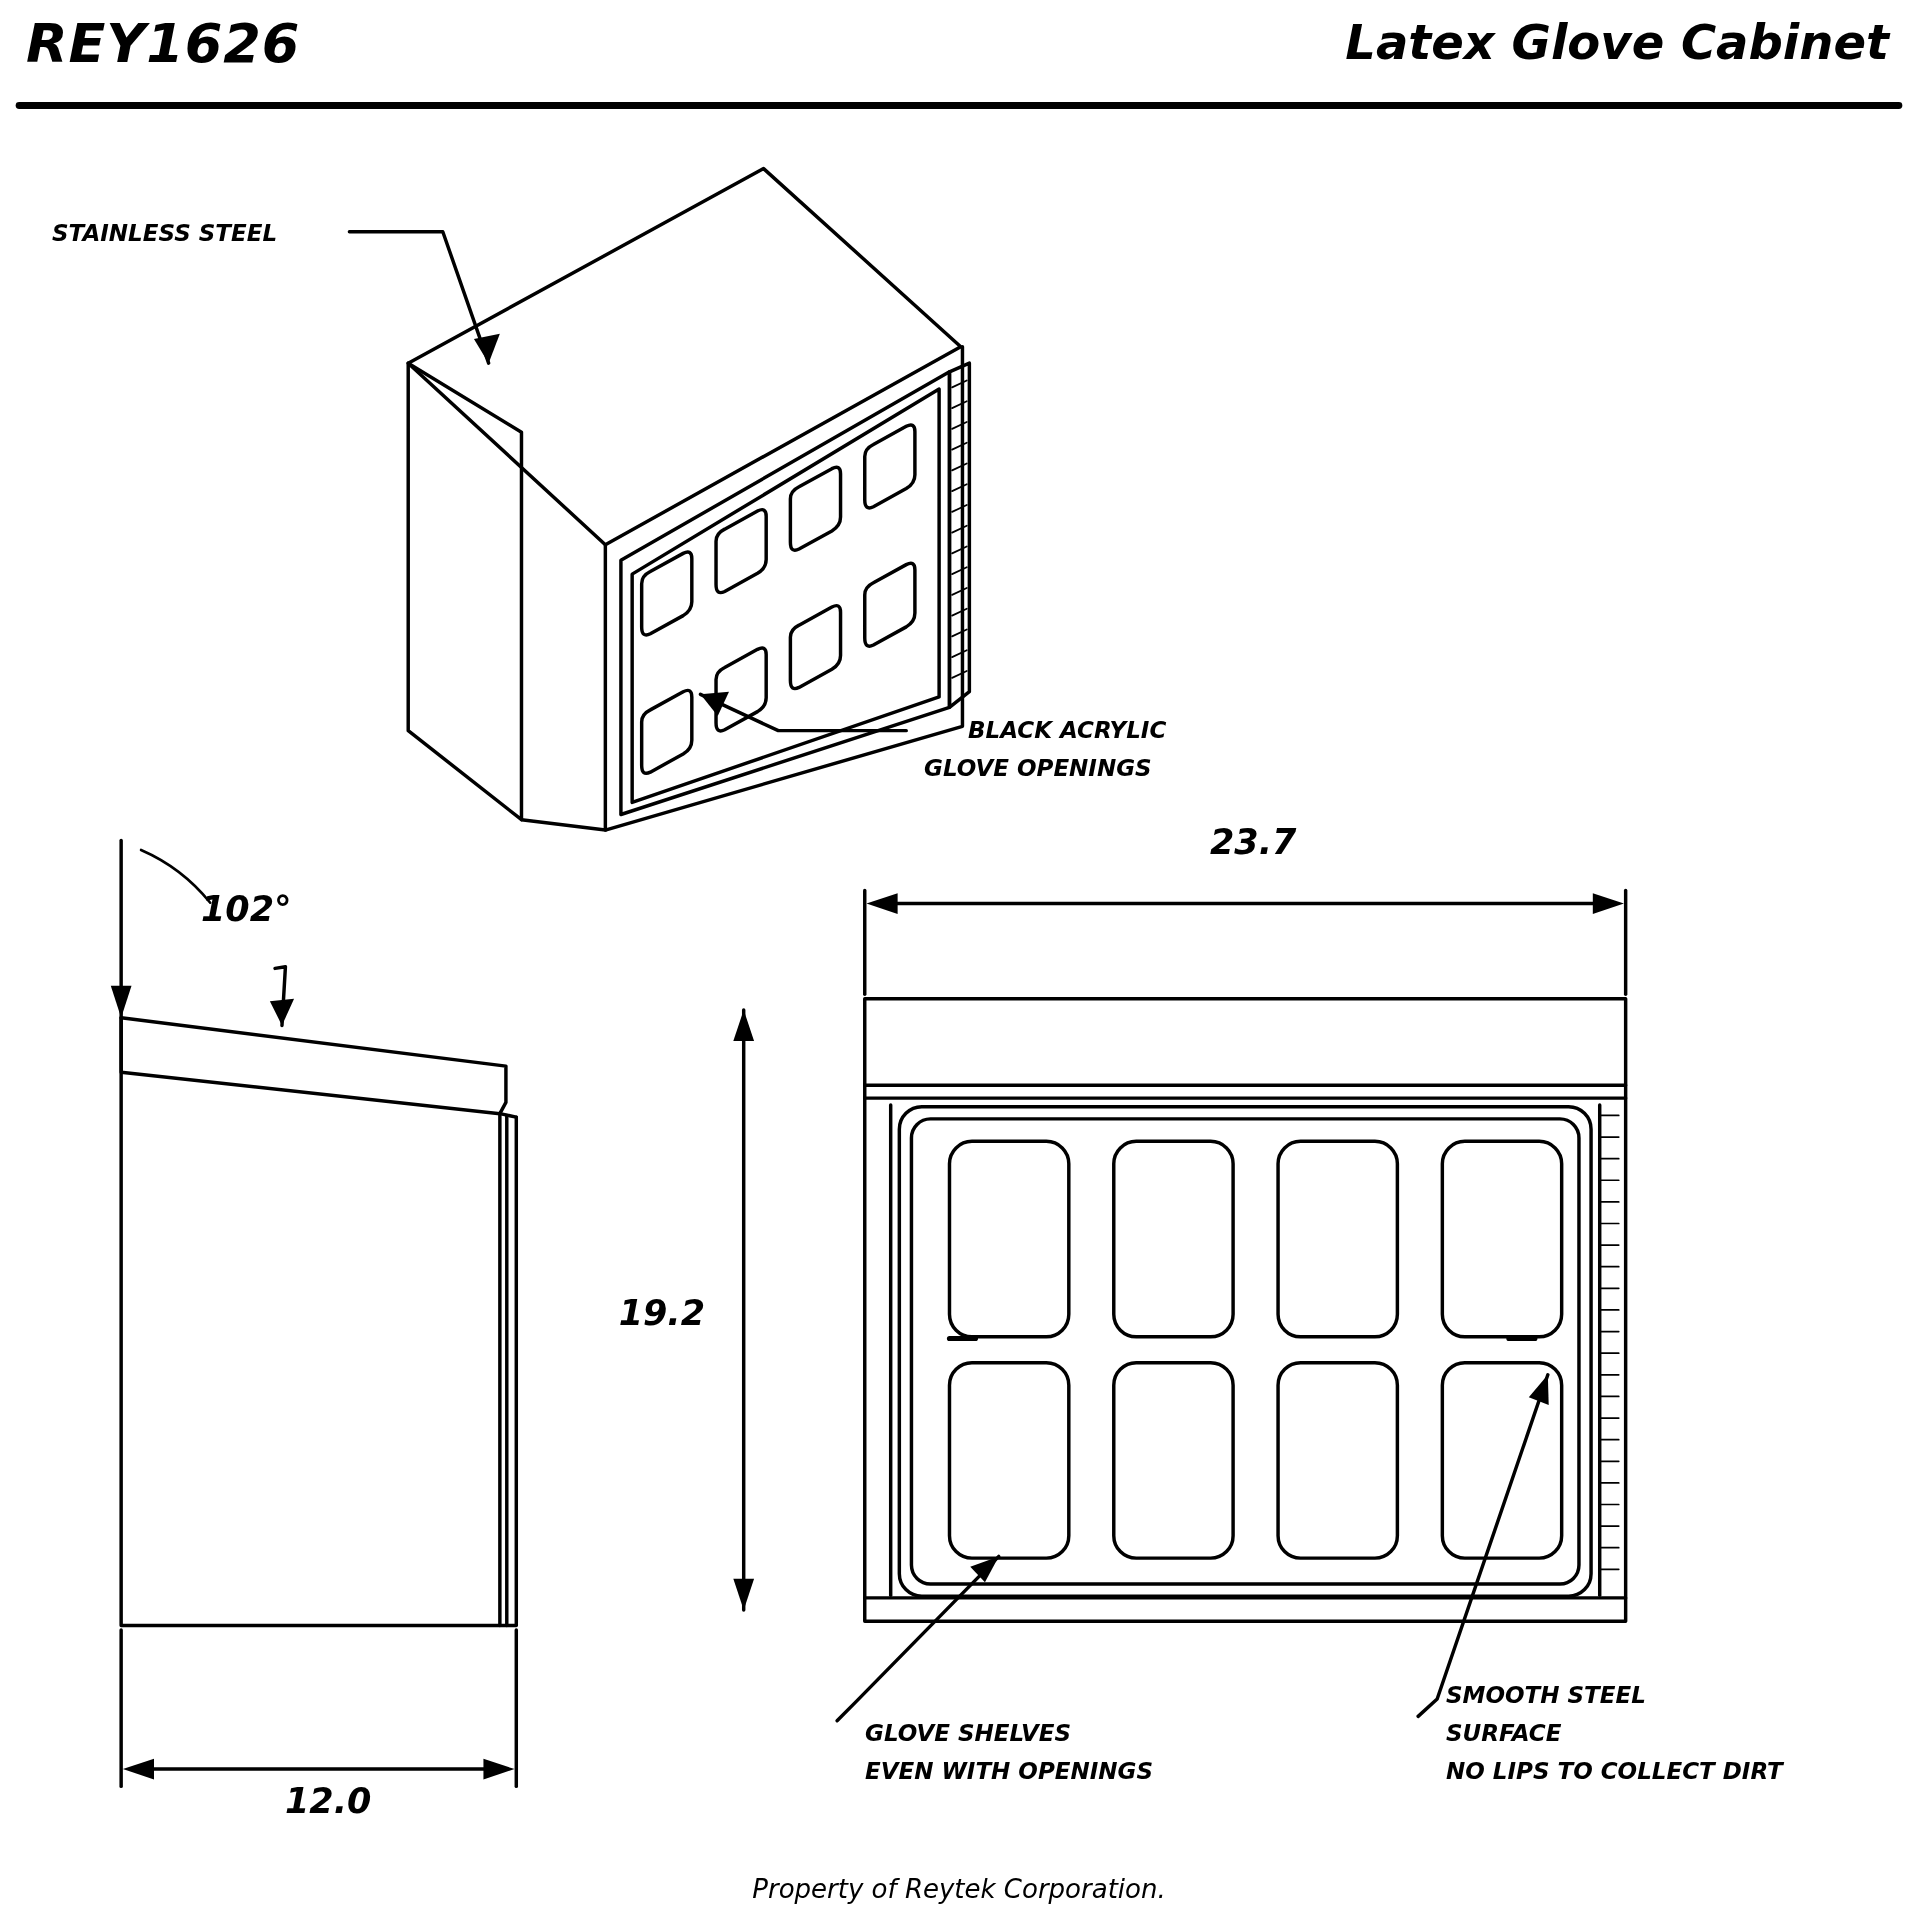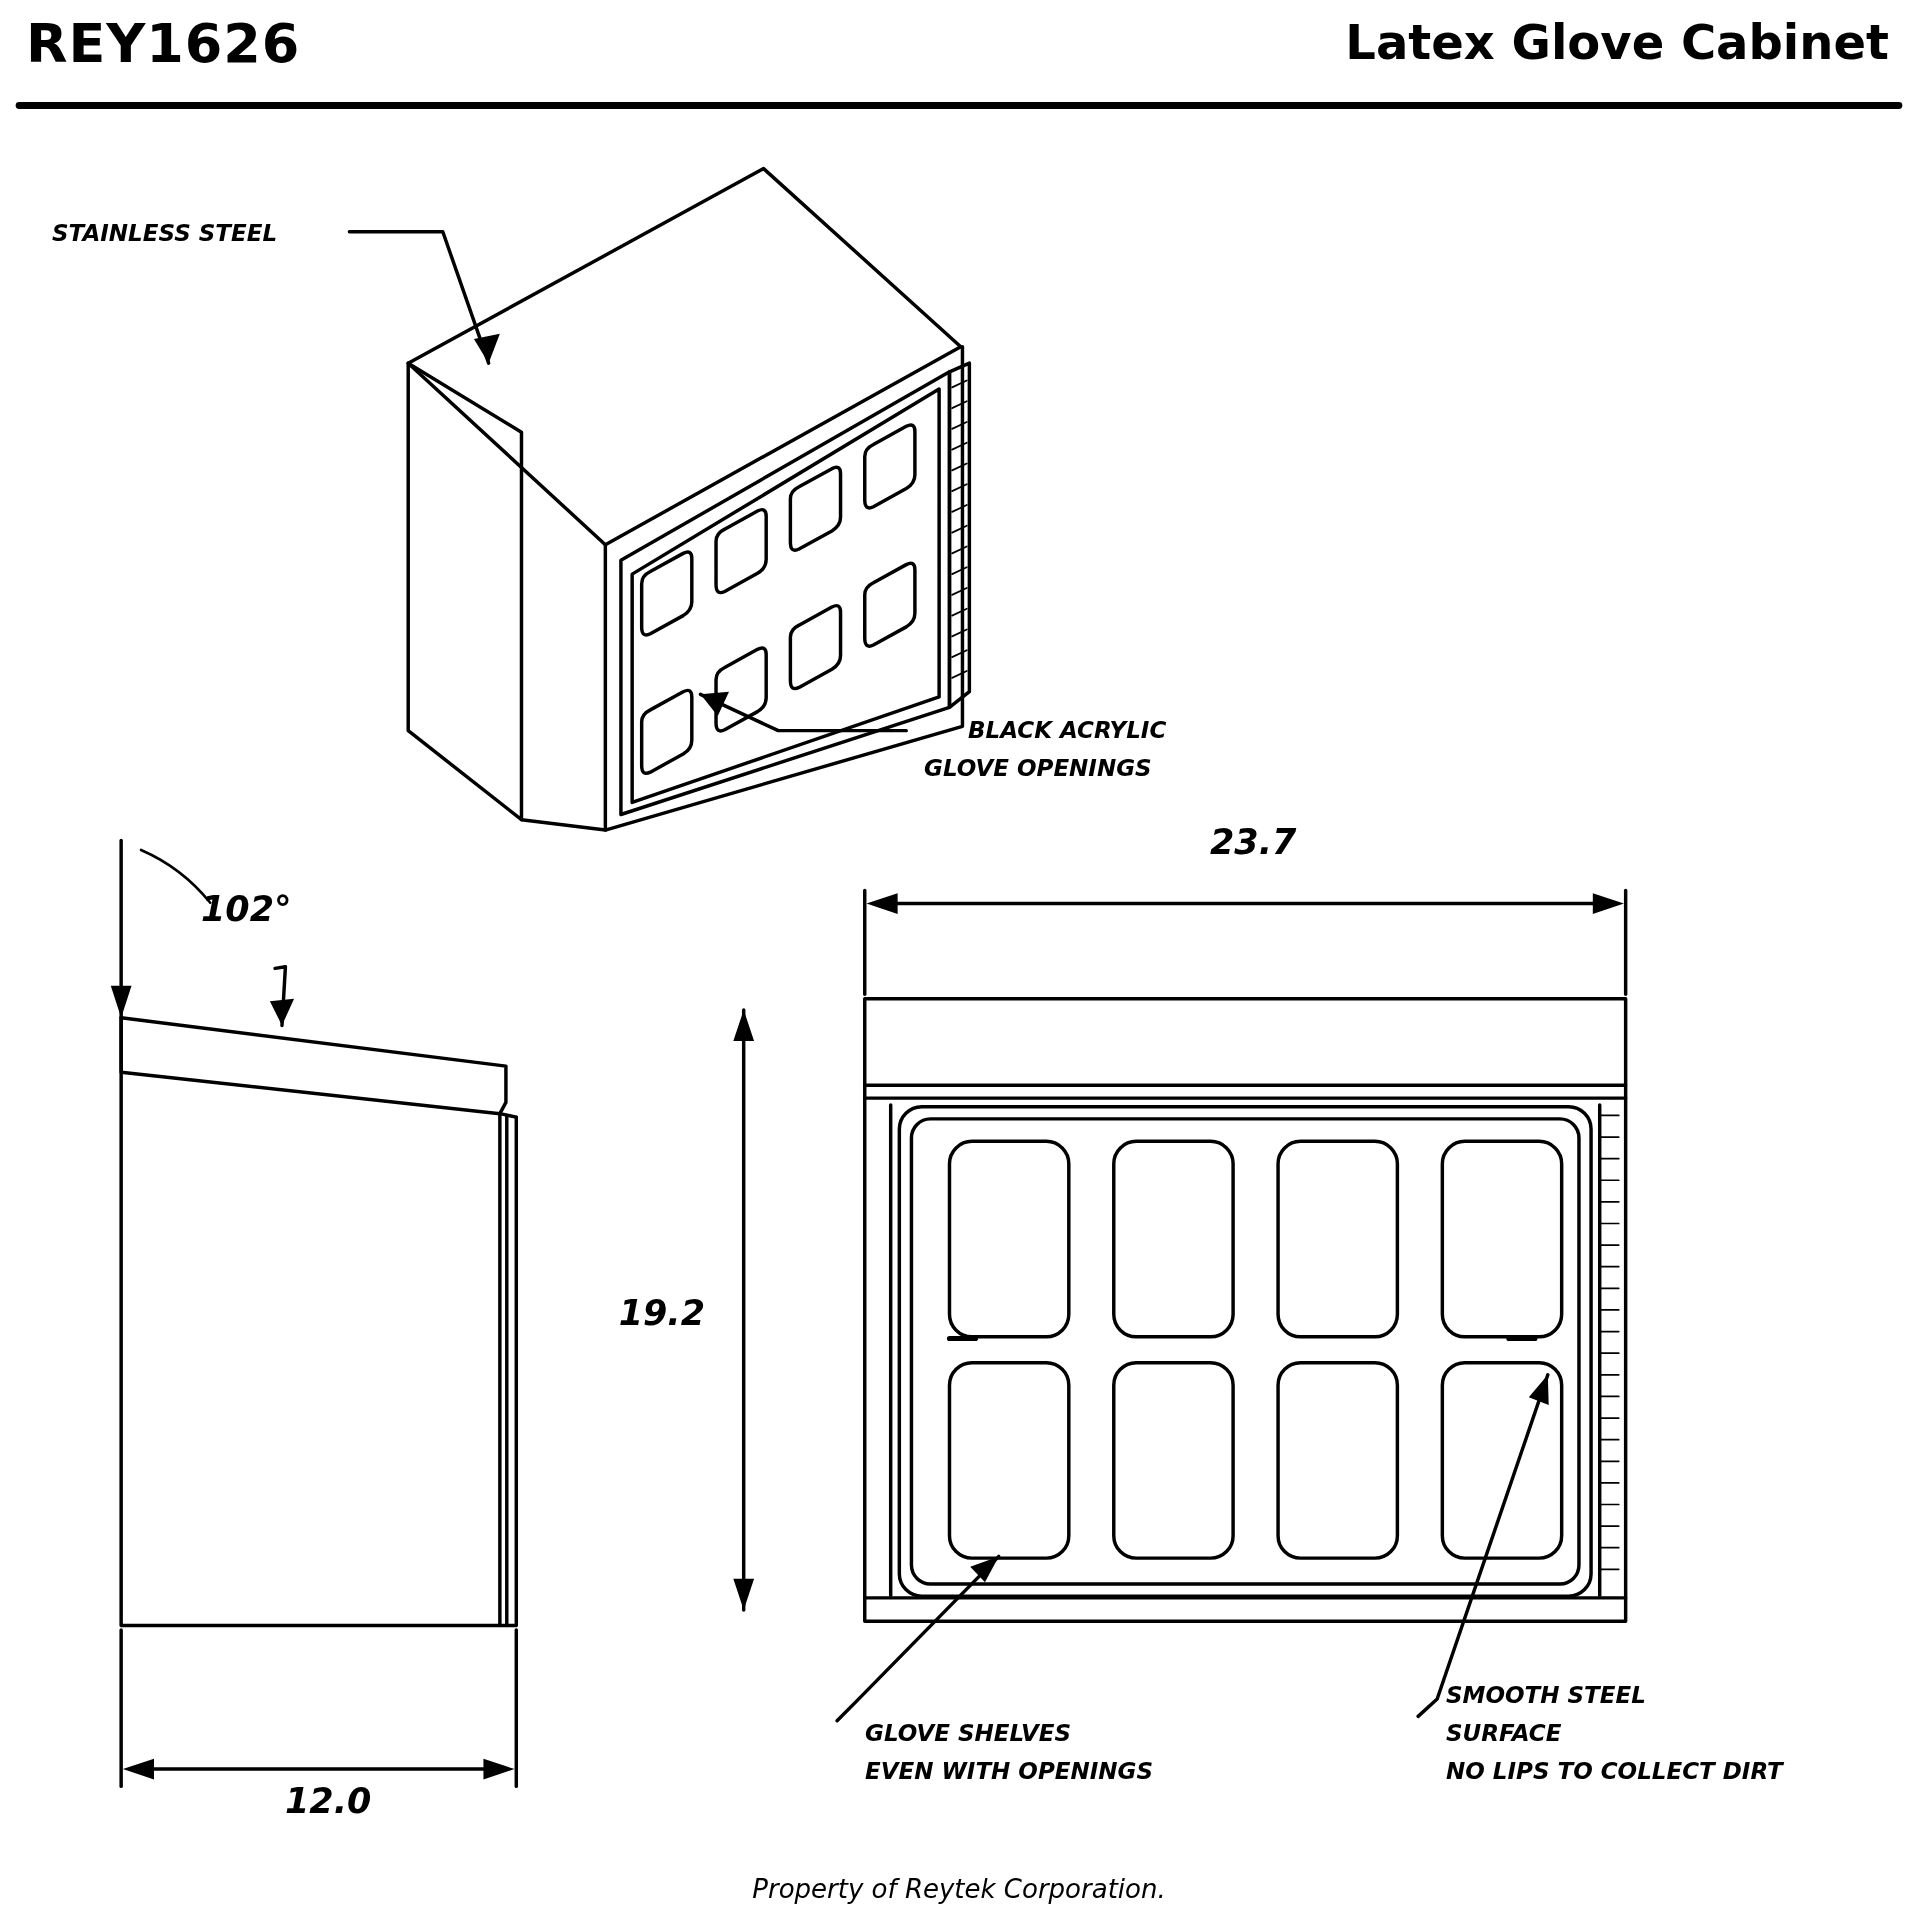--- a/index.html
+++ b/index.html
@@ -22,20 +22,21 @@
   }
   svg#drawing {
     position: absolute;
     left: 0;
     top: 0;
     width: 1918px;
     height: 1923px;
   }
   .ttl {
     position: absolute;
+    font-style: italic;
     font-weight: bold;
     font-family: "DejaVu Sans", sans-serif;
     white-space: nowrap;
   }
   #title-left {
     left: 26px;
     top: 12px;
     font-size: 54px;
     letter-spacing: 0.9px;
   }

